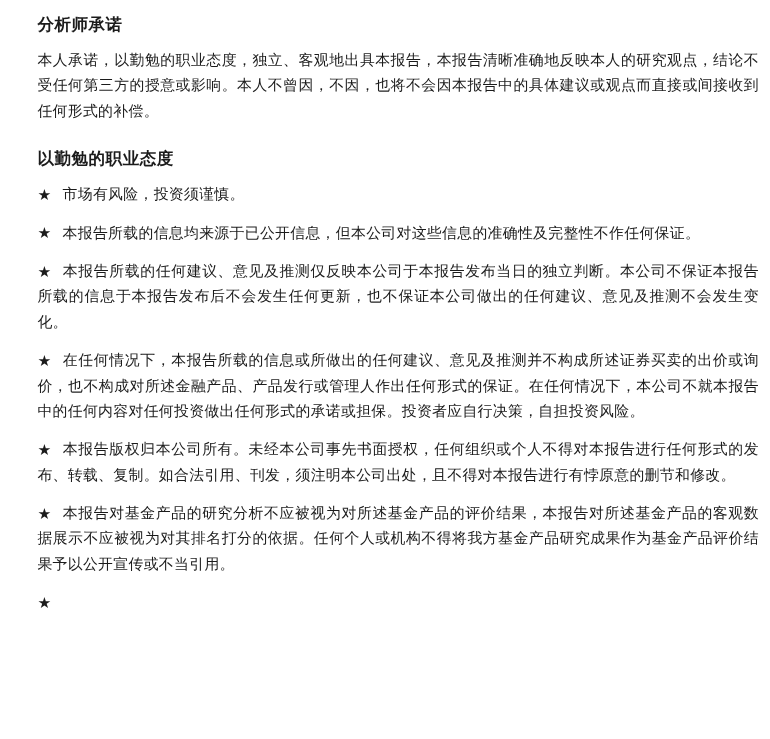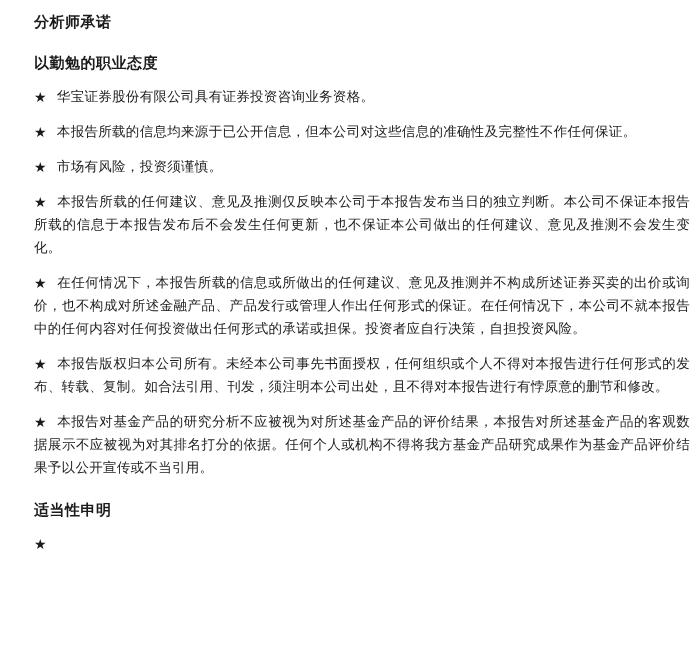--- a/index.html
+++ b/index.html
@@ -46,42 +46,43 @@
     transform: translateY(0.5px);
   }
 </style>
 </head>
 <body style="background: rgb(255, 255, 255);">
 
 <div class="doc" style="color: rgb(27, 27, 27);">
   <div id="sections-root">
   <section class="section">
     <h2 class="section-heading">分析师承诺</h2>
+    <div class="paras">
+  <p class="para"><span class="para-text">本人承诺，以勤勉的职业态度，独立、客观地出具本报告，本报告清晰准确地反映本人的研究观点，结论不受任何第三方的授意或影响。本人不曾因，不因，也将不会因本报告中的具体建议或观点而直接或间接收到任何形式的补偿。</span></p>
+</div>
   </section>
 
   <section class="section">
     <h2 class="section-heading">以勤勉的职业态度</h2>
     <div class="paras">
-  <p class="para"><span class="star">★</span><span class="para-text">华宝证券股份有限公司具有证券投资咨询业务资格。</span></p>
+
+  <p class="para"><span class="star">★</span><span class="para-text">市场有风险，投资须谨慎。</span></p>
 
   <p class="para"><span class="star">★</span><span class="para-text">本报告所载的信息均来源于已公开信息，但本公司对这些信息的准确性及完整性不作任何保证。</span></p>
-
-  <p class="para"><span class="star">★</span><span class="para-text">市场有风险，投资须谨慎。</span></p>
 
   <p class="para"><span class="star">★</span><span class="para-text">本报告所载的任何建议、意见及推测仅反映本公司于本报告发布当日的独立判断。本公司不保证本报告所载的信息于本报告发布后不会发生任何更新，也不保证本公司做出的任何建议、意见及推测不会发生变化。</span></p>
 
   <p class="para"><span class="star">★</span><span class="para-text">在任何情况下，本报告所载的信息或所做出的任何建议、意见及推测并不构成所述证券买卖的出价或询价，也不构成对所述金融产品、产品发行或管理人作出任何形式的保证。在任何情况下，本公司不就本报告中的任何内容对任何投资做出任何形式的承诺或担保。投资者应自行决策，自担投资风险。</span></p>
 
 
   <p class="para"><span class="star">★</span><span class="para-text">本报告版权归本公司所有。未经本公司事先书面授权，任何组织或个人不得对本报告进行任何形式的发布、转载、复制。如合法引用、刊发，须注明本公司出处，且不得对本报告进行有悖原意的删节和修改。</span></p>
 
   <p class="para"><span class="star">★</span><span class="para-text">本报告对基金产品的研究分析不应被视为对所述基金产品的评价结果，本报告对所述基金产品的客观数据展示不应被视为对其排名打分的依据。任何个人或机构不得将我方基金产品研究成果作为基金产品评价结果予以公开宣传或不当引用。</span></p>
 </div>
   </section>
 
   <section class="section">
-    <h2 class="section-heading">适当性申明</h2>
     <div class="paras">
   <p class="para"><span class="star">★</span></p>
 </div>
   </section>
 </div>
 </div>
 
 </body></html>

